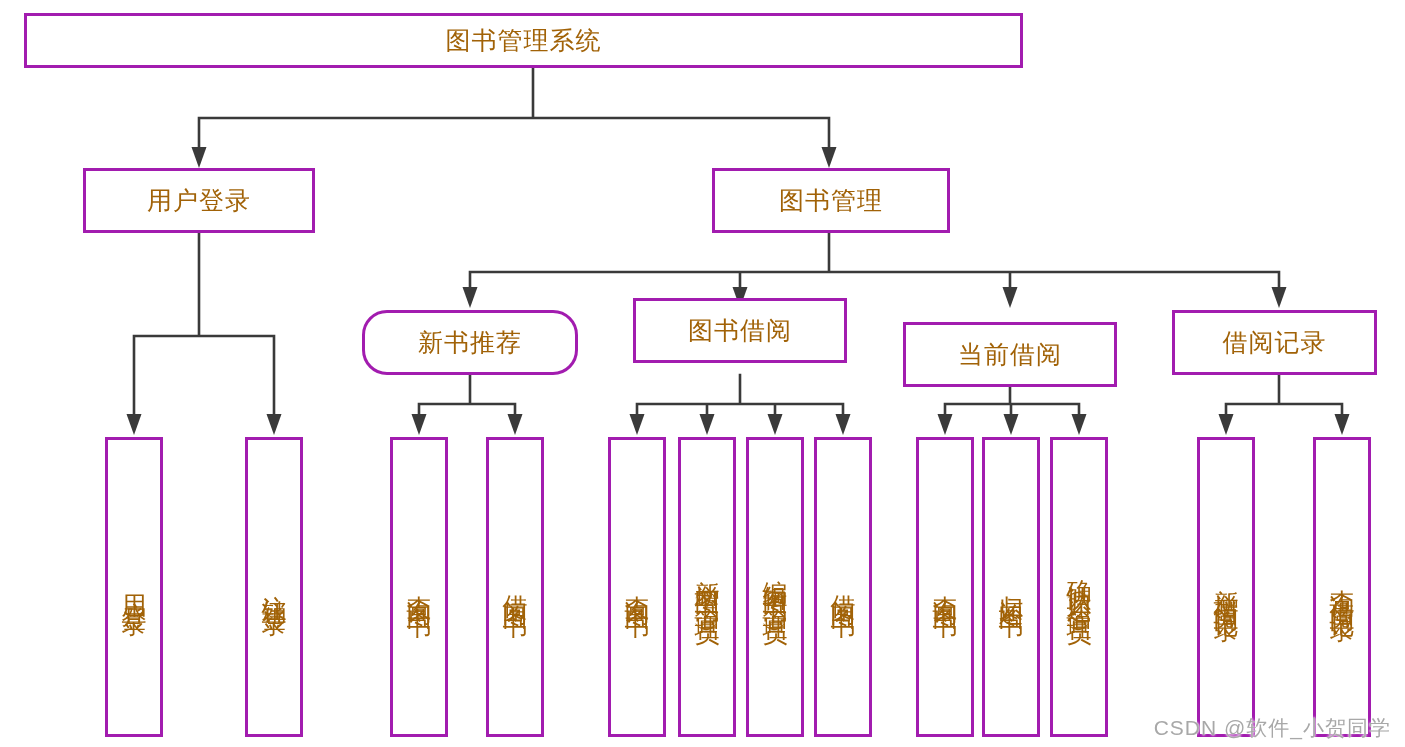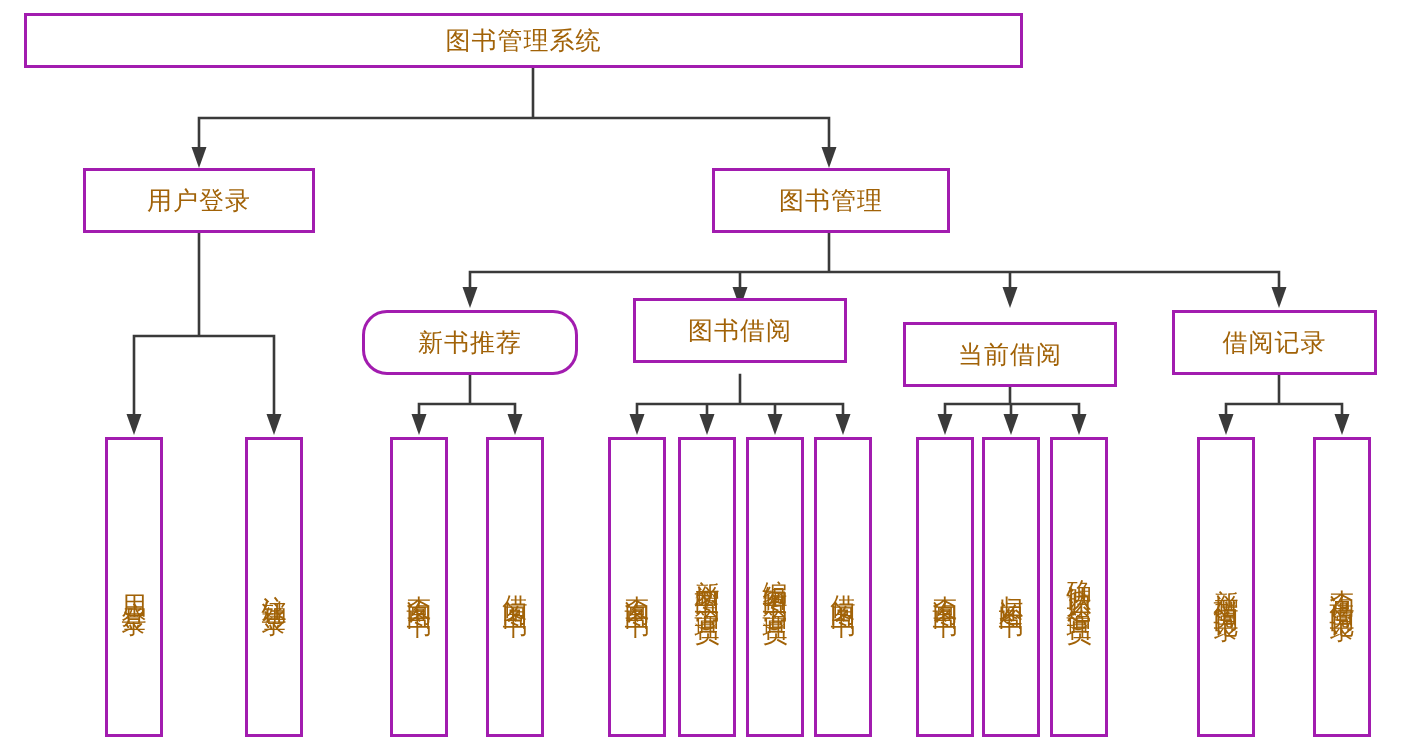--- a/index.html
+++ b/index.html
@@ -161,14 +161,15 @@
     <span>确认归还（管理员）</span>
   </div>
 
   <div class="box vbox" style="left:1197px; top:437px; width:58px; height:300px;">
     <span>新增借阅记录</span>
   </div>
   <div class="box vbox" style="left:1313px; top:437px; width:58px; height:300px;">
     <span>查询借阅记录</span>
   </div>
 
+  <div class="watermark">CSDN @软件_小贺同学</div>
 
 </div>
 
 </body></html>

